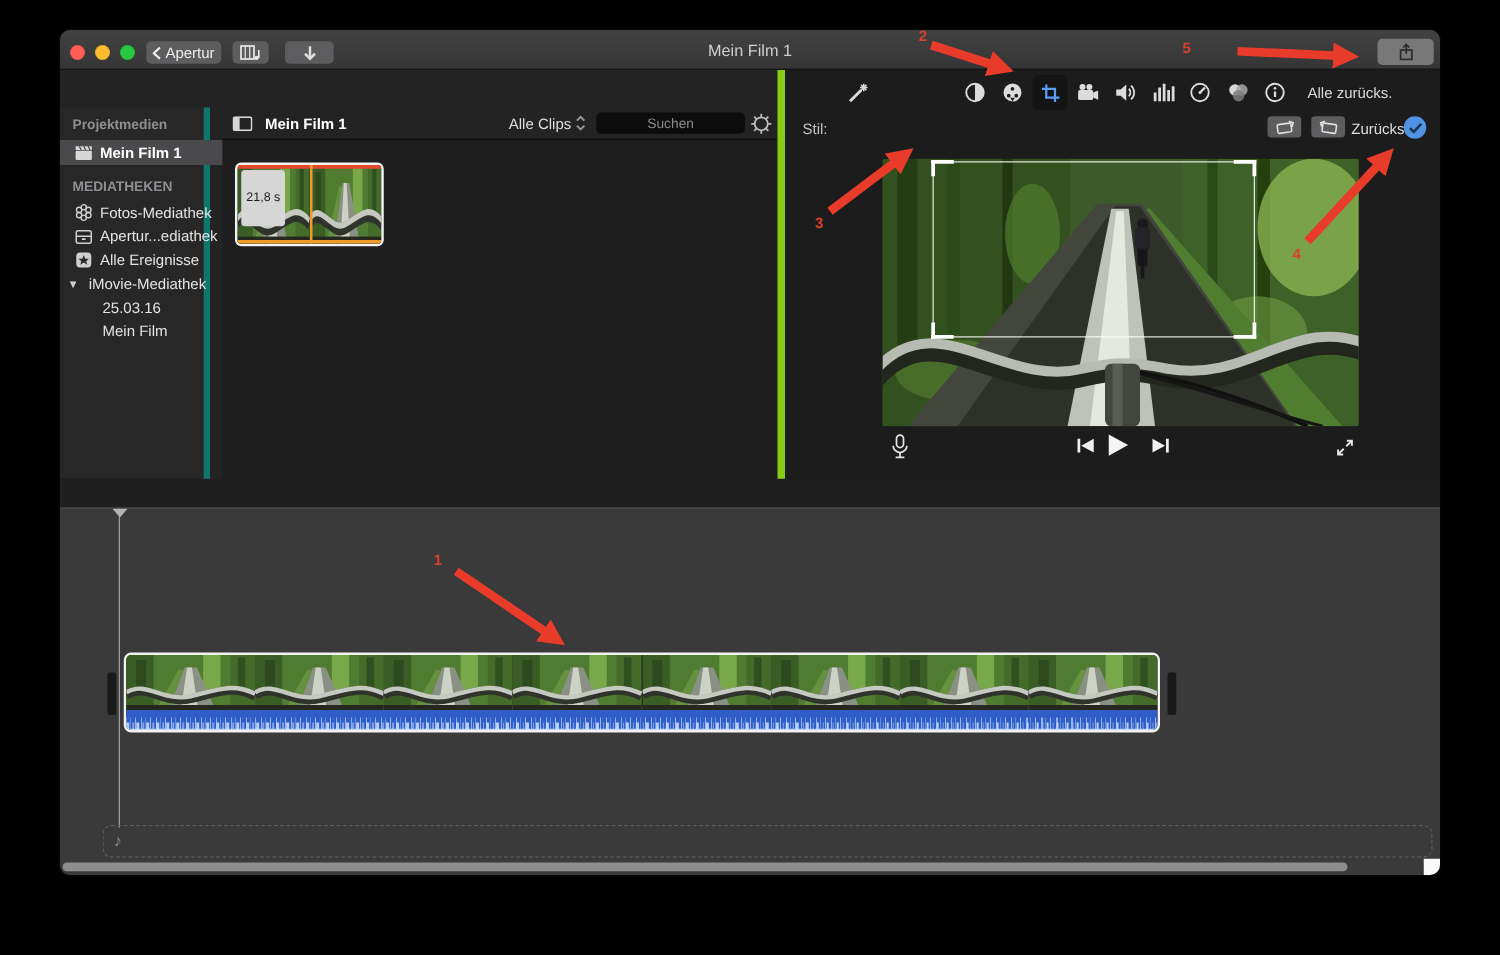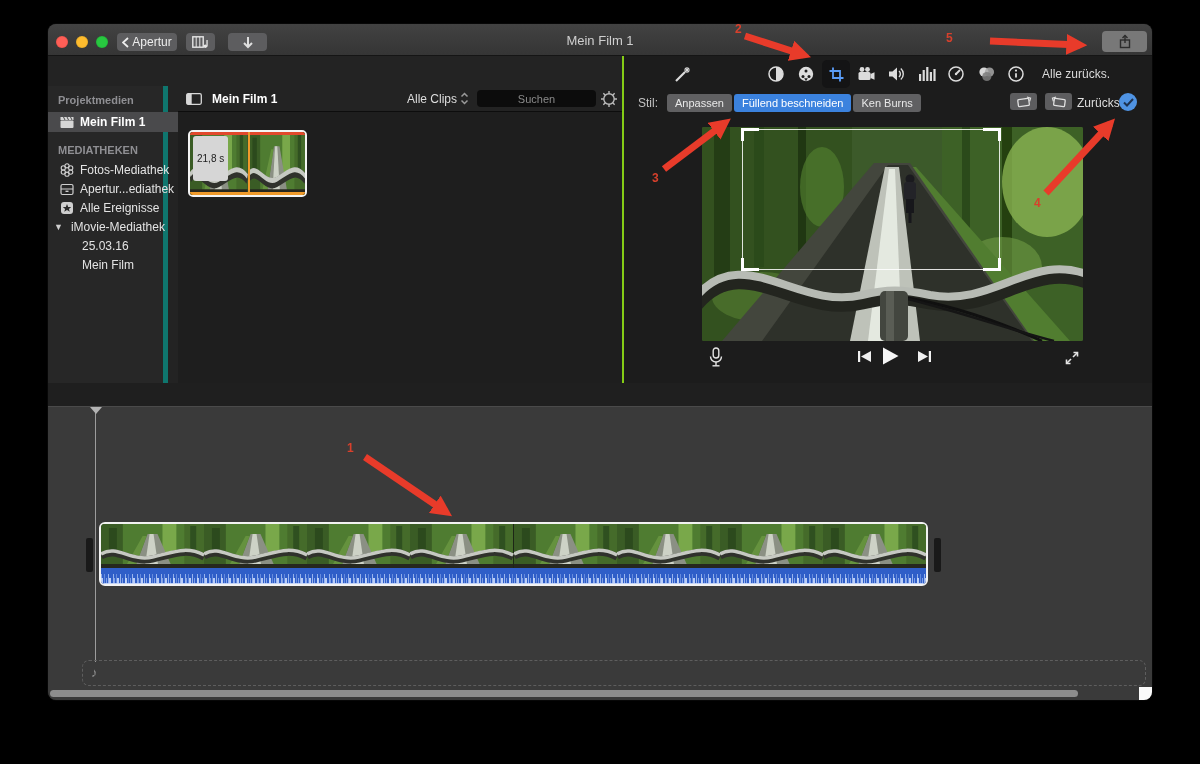--- a/index.html
+++ b/index.html
@@ -22,21 +22,21 @@
   .btn-projekte { left:69px; width:60px; }
   .btn-media { left:138px; width:29px; }
   .btn-import { left:180px; width:39px; }
   .btn-share { left:1054px; top:7px; width:45px; height:21px; background:#787878; }
   .win-title { position:absolute; left:0; right:0; top:9px; text-align:center;
     color:#cfcfcf; font-size:13px; }
 
   
   .left-pane { position:absolute; left:0; top:32px; width:574px; height:327px; background:#232323; }
   .right-pane { position:absolute; left:574px; top:32px; width:530px; height:327px;
-    background:#1c1c1c; border-left:2px solid #84cc16;padding-left:40px; }
+    background:#1c1c1c; border-left:6px solid #84cc16;padding-left:40px; }
 
   .tabbar { position:absolute; left:0; top:0; width:574px; height:30px;
     border-bottom:1px solid #0d0d0d; display:flex; align-items:center; gap:24px; padding-left:112px; }
   .tab { color:#d4d4d4; font-size:12px; padding:3px 9px; border-radius:4px; white-space:nowrap; }
   .tab.sel { background:#4f4f51; color:#fff; font-weight:bold; }
 
   .sidebar { position:absolute; left:0; top:30px; width:120px; height:297px;
     background:#272727; border-right:5px solid #0f766e; font-size:12px; color:#e3e3e3; }
   .sb-h { position:absolute; left:10px; color:#8f8f93; font-weight:bold; font-size:11px; }
   .sb-row { position:absolute; left:0; width:130px; height:20px; display:flex;
@@ -398,25 +398,20 @@
               <circle cx="9" cy="5.6" r="1.1" fill="#dcdcdc"></circle>
               <line x1="9" y1="8.2" x2="9" y2="12.6" stroke="#dcdcdc" stroke-width="1.8"></line>
             </svg>
           </div>
         </div>
         <span class="reset-all">Alle zurücks.</span>
       </div>
 
       <div class="stilrow">
         <span class="stil-label">Stil:</span>
-        <div class="segs">
-          <div class="seg-btn">Anpassen</div>
-          <div class="seg-btn sel">Füllend beschneiden</div>
-          <div class="seg-btn">Ken Burns</div>
-        </div>
         <div class="rot-btn rot1">
           <svg class="ic" width="18" height="12" viewBox="0 0 18 12">
             <rect x="3" y="3" width="11" height="7" rx="1" fill="none" stroke="#dfdfdf" stroke-width="1.3" transform="rotate(-8 9 6)"></rect>
             <polyline points="12,1 15.5,2.2 14.6,5.4" fill="none" stroke="#dfdfdf" stroke-width="1.3"></polyline>
           </svg>
         </div>
         <div class="rot-btn rot2">
           <svg class="ic" width="18" height="12" viewBox="0 0 18 12">
             <rect x="4" y="3" width="11" height="7" rx="1" fill="none" stroke="#dfdfdf" stroke-width="1.3" transform="rotate(8 9 6)"></rect>
             <polyline points="6,1 2.5,2.2 3.4,5.4" fill="none" stroke="#dfdfdf" stroke-width="1.3"></polyline>

